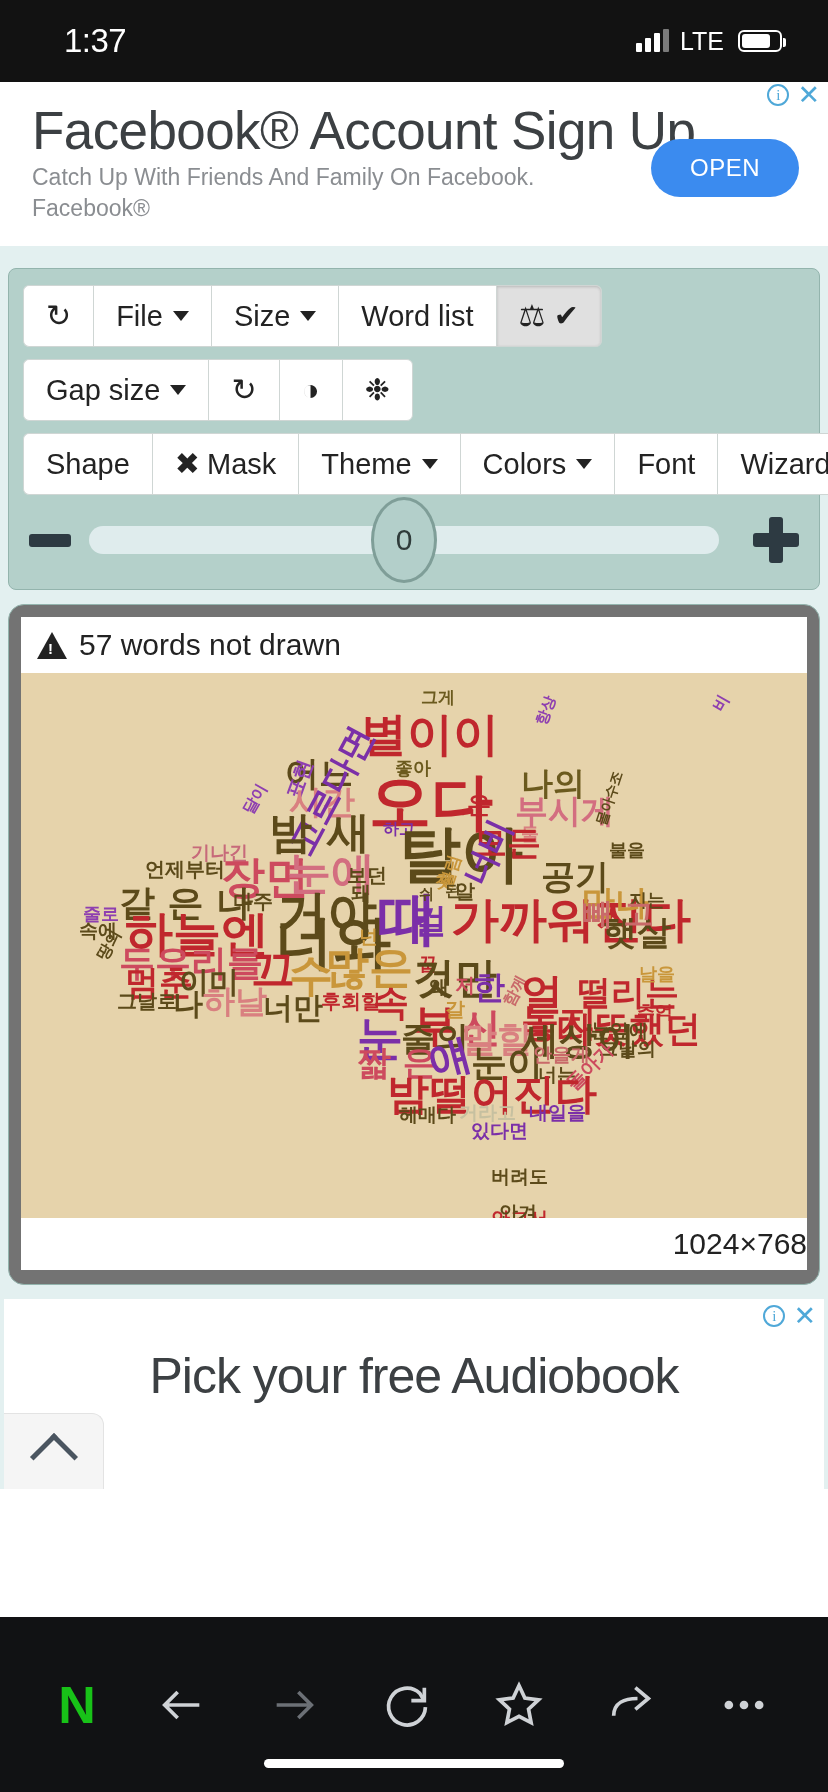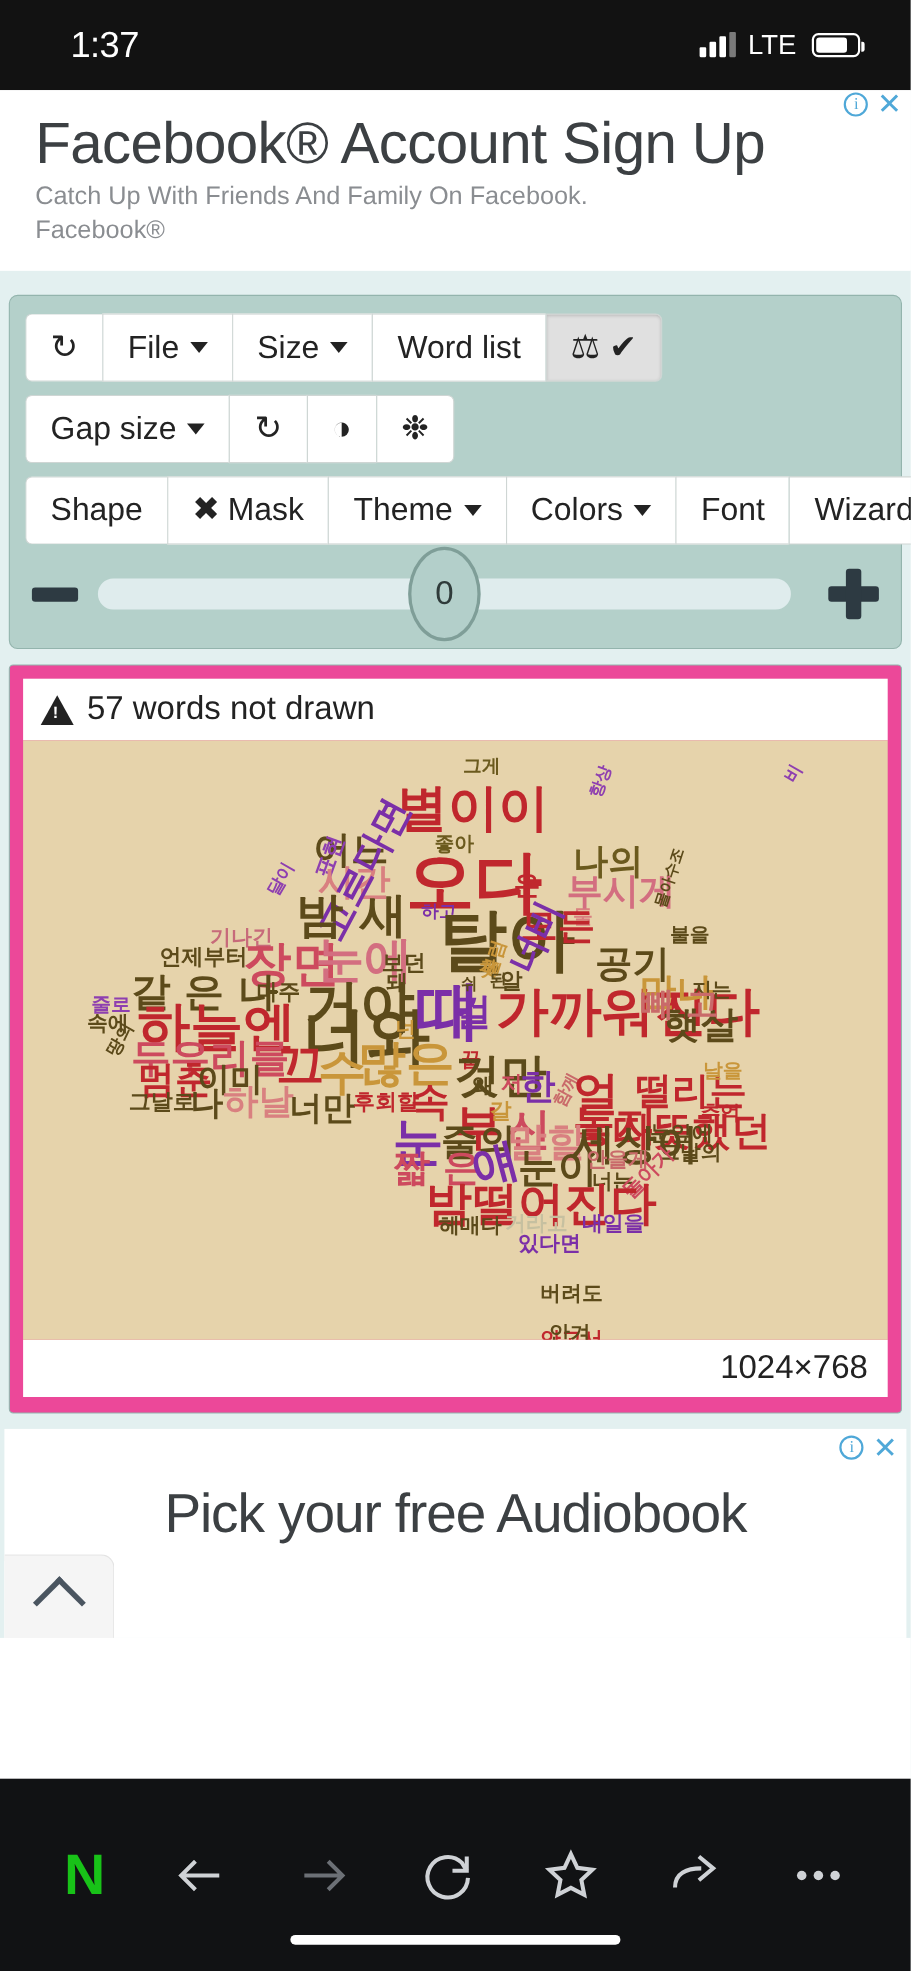--- a/index.html
+++ b/index.html
@@ -79,40 +79,40 @@
   .thumb{
     position:absolute; left:50%; top:50%; transform:translate(-50%,-50%);
     width:66px; height:86px; border-radius:50%;
     background:#b3cfca; border:3px solid #7f9e98;
     display:flex; align-items:center; justify-content:center;
     font-size:30px; color:#2f3b3a;
   }
 
   
   .cloudpanel{
-    background:#ec4899; border:1px solid #93b4ad; border-radius:4px;
+    background:#737373; border:1px solid #93b4ad; border-radius:16px;
     margin:14px 4px; padding:12px 12px 14px 12px;
   }
   .warn{
     background:#fff; height:56px; display:flex; align-items:center; gap:12px; padding-left:16px;
     font-size:30px; color:#222;
   }
   .warn-tri{ width:0;height:0;border-left:15px solid transparent;border-right:15px solid transparent;
              border-bottom:27px solid #222; position:relative; }
   .warn-tri::after{content:"!";position:absolute;left:-4px;top:8px;color:#fff;font-size:15px;font-weight:bold;}
 
   .canvas{
     background:#e6d3ab; height:545px; position:relative; overflow:hidden;
   }
   .w{ position:absolute; white-space:nowrap; font-family:"DejaVu Sans","Liberation Sans",sans-serif;
       font-weight:700; line-height:1; transform-origin:center center; }
 
   .sizebar{
     background:#fff; height:52px; display:flex; align-items:center; justify-content:flex-end;
-    padding-right:18px; font-size:30px; color:#222;
+    font-size:30px; color:#222;
   }
 
   
   .botad{ background:#fff; margin-top:14px; height:190px; position:relative; padding-top:48px; }
   .botad-ctrls{ position:absolute; right:8px; top:6px; display:flex; align-items:center; gap:8px;}
   .botad-title{ font-size:50px; color:#3c4043; text-align:center; letter-spacing:-1px; }
 
   .scrollup{
     position:absolute; left:0; bottom:0; width:100px; height:76px;
     background:#f5f5f5; border-radius:0 12px 0 0; border:1px solid #e3e3e3; border-left:none; border-bottom:none;
@@ -149,20 +149,21 @@
   </div>
 </div>
 
 <div class="topad">
   <div class="ad-ctrls">
     <span class="ad-i">i</span>
     <span class="ad-x">✕</span>
   </div>
   <div class="ad-title">Facebook® Account Sign Up</div>
   <div class="ad-sub">Catch Up With Friends And Family On Facebook. Facebook®</div>
+  <button class="ad-open">OPEN</button>
 </div>
 
 <div class="appbody">
 
   <div class="panel">
     <div class="btnrow" id="row1">
         <div class="btn">
           <span class="gly">↻</span>
         </div>
         <div class="btn">

